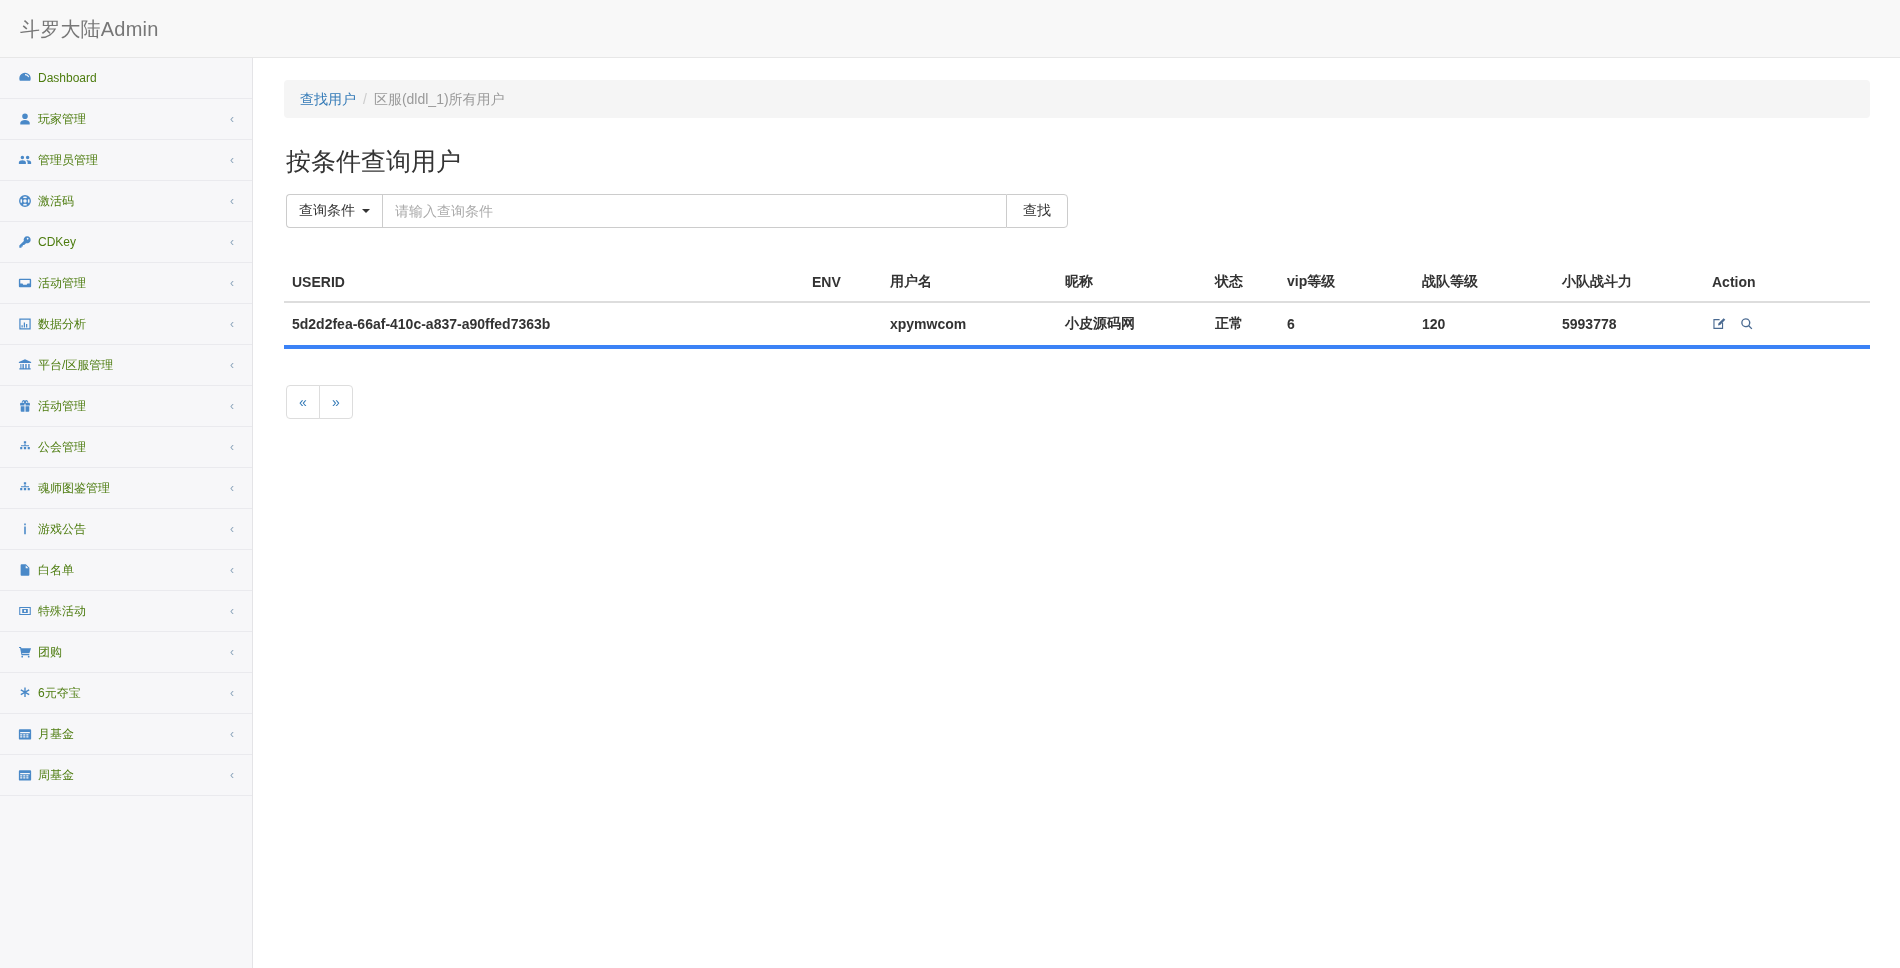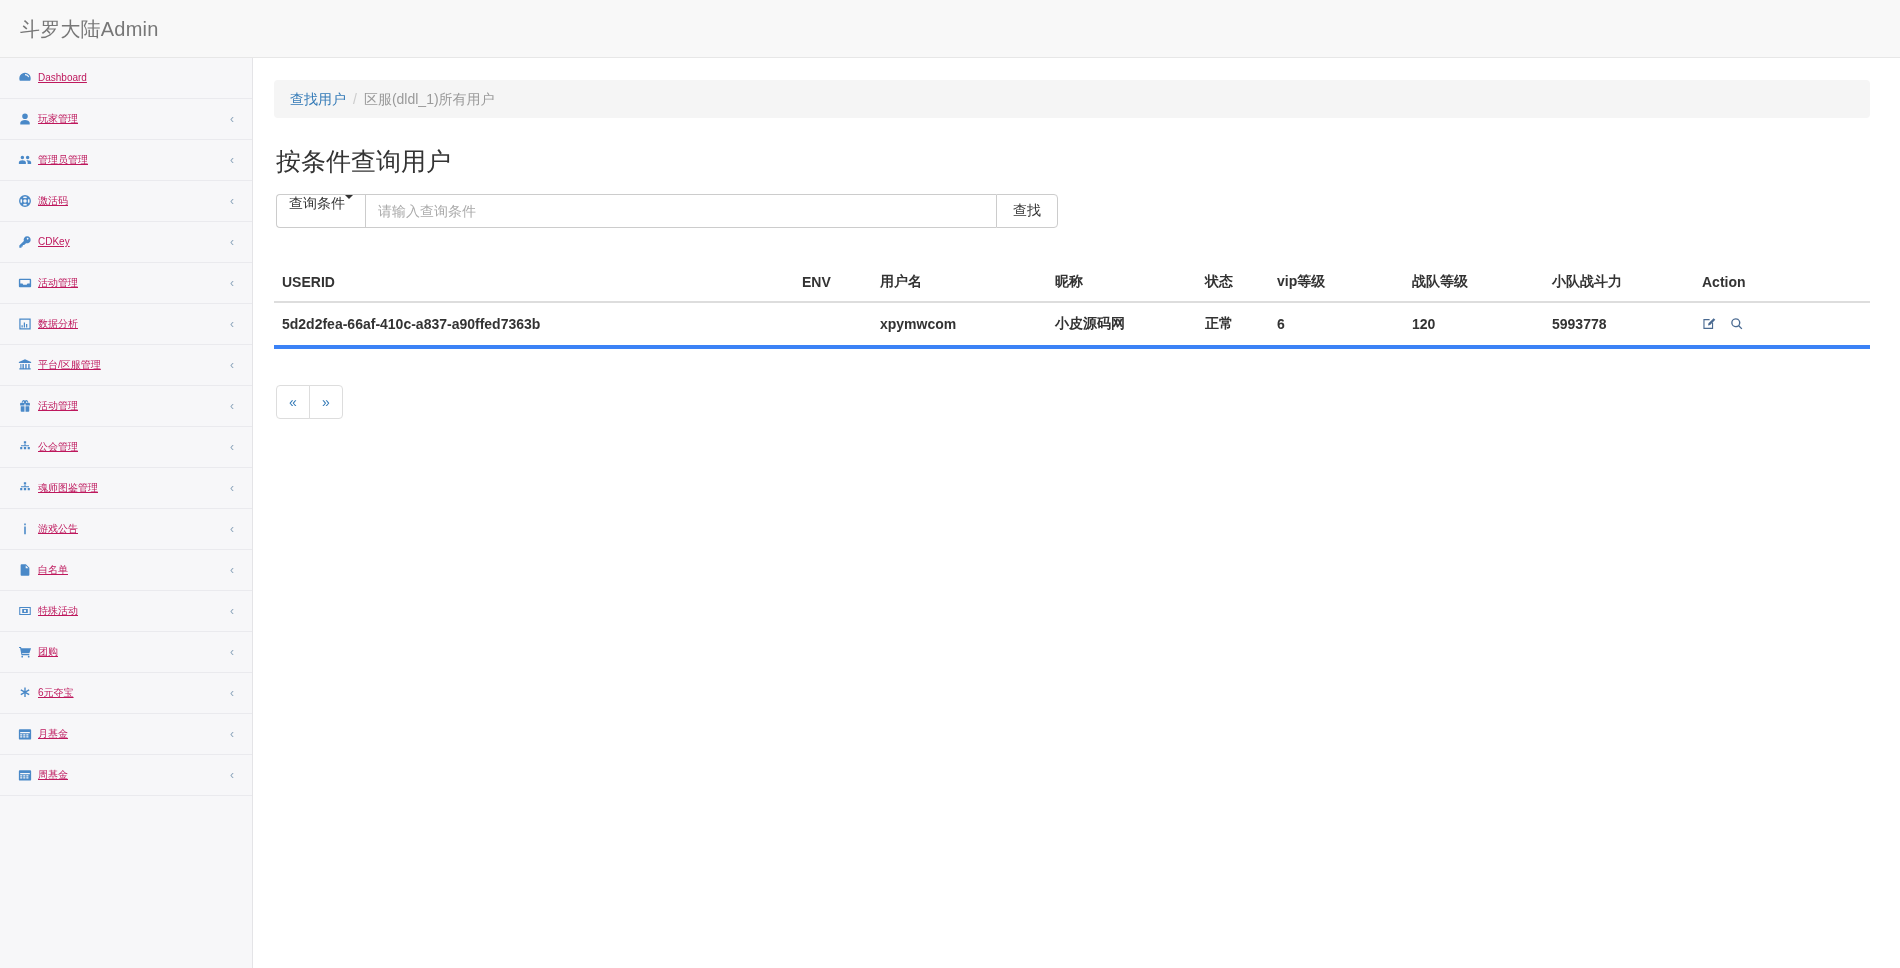--- a/index.html
+++ b/index.html
@@ -58,43 +58,42 @@
     min-width: 20px;
     font-size: 14px;
     line-height: 14px;
     color: #4a89c8;
     display: inline-flex;
     align-items: center;
     justify-content: flex-start;
   }
   .nav-item .nav-ico svg { display: block; }
   .nav-label {
-    font-size: 10px;
+    font-size: 12px;
     line-height: 16px;
-    color: #be185d;
-    white-space: nowrap;
-    text-decoration: underline;
+    color: #4d7c0f;
+    white-space: nowrap;
   }
   .nav-caret {
     position: absolute;
     right: 18px;
     top: 50%;
     transform: translateY(-50%);
     font-size: 12px;
     line-height: 12px;
     color: #8fa7bd;
   }
 
   
   .content {
     position: absolute;
     top: 58px; left: 254px;
     width: 1646px; height: 910px;
     background: #ffffff;
-    padding: 22px 30px 0 20px;
+    padding: 22px 30px 0 30px;
     overflow: hidden;
   }
 
   .breadcrumb {
     background: #f5f5f5;
     border-radius: 4px;
     padding: 10px 16px;
     font-size: 14px;
     line-height: 18px;
     color: #9a9a9a;
@@ -118,21 +117,22 @@
   
   .search-group {
     display: flex;
     align-items: stretch;
     height: 34px;
     width: 782px;
     margin-left: 2px;
   }
   .dropdown-btn {
     display: flex;
-    align-items: flex-start;
+    align-items: center;
+    gap: 7px;
     background: #ffffff;
     border: 1px solid #cccccc;
     border-right: none;
     border-radius: 4px 0 0 4px;
     padding: 0 12px;
     font-size: 14px;
     color: #333333;
     cursor: pointer;
     white-space: nowrap;
   }

